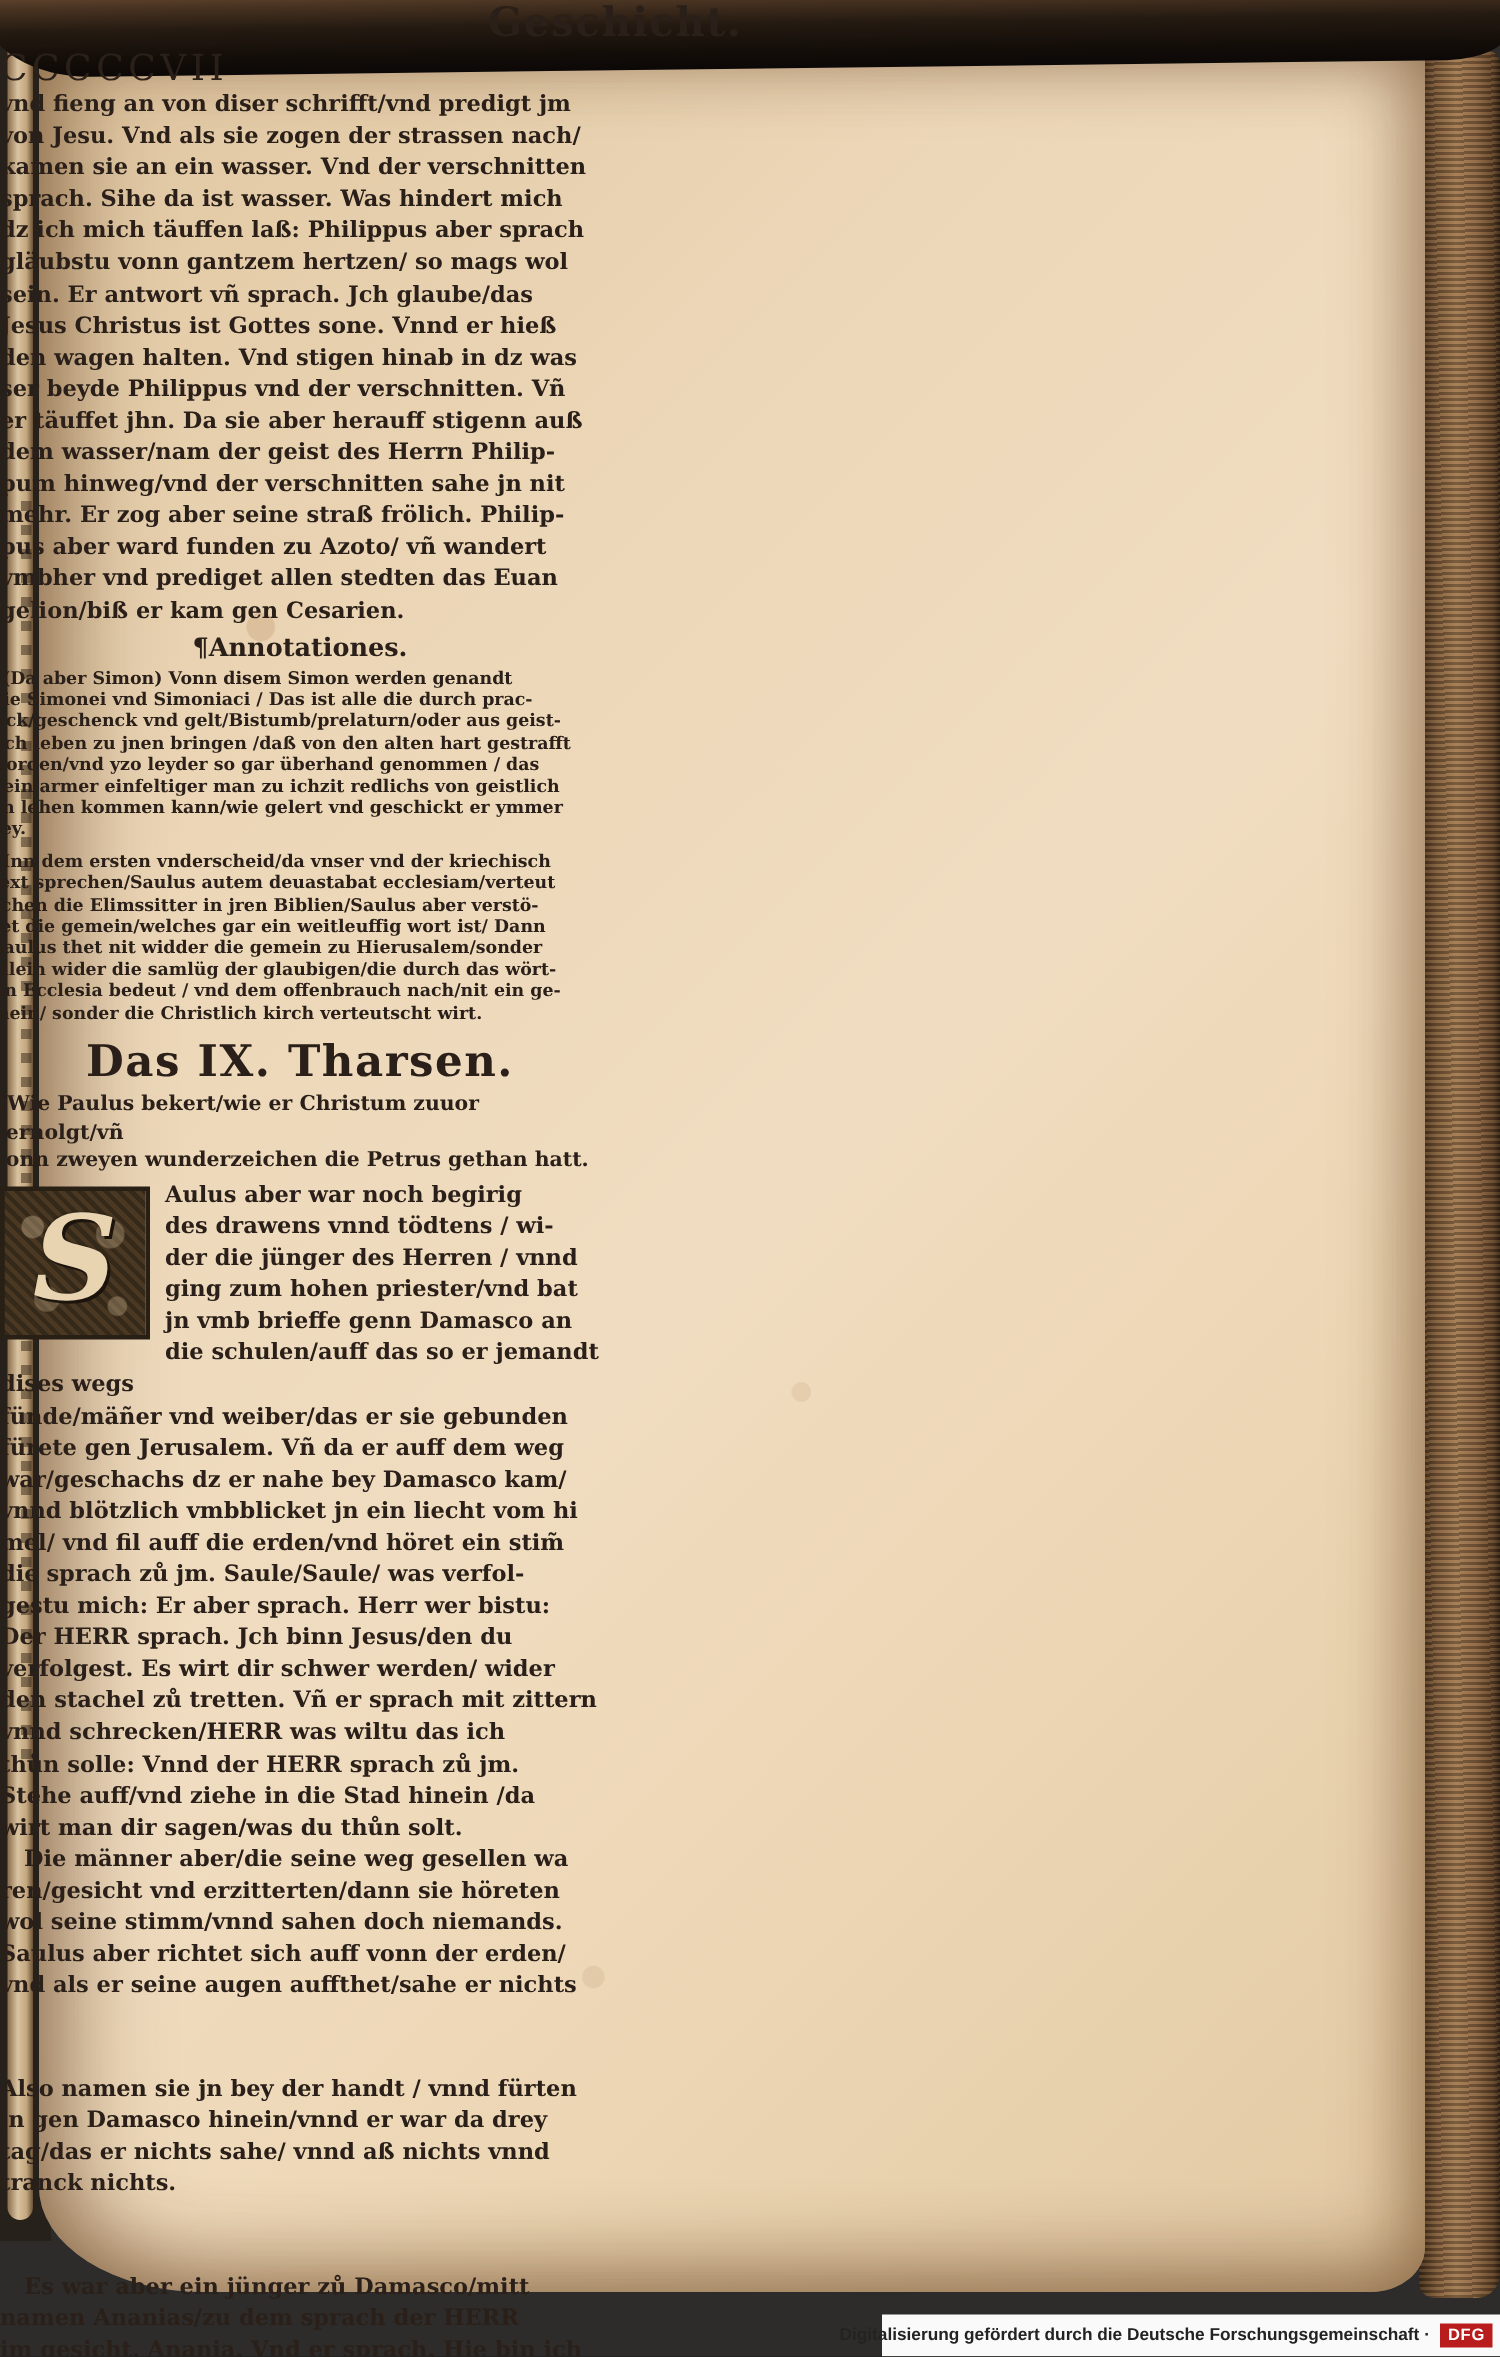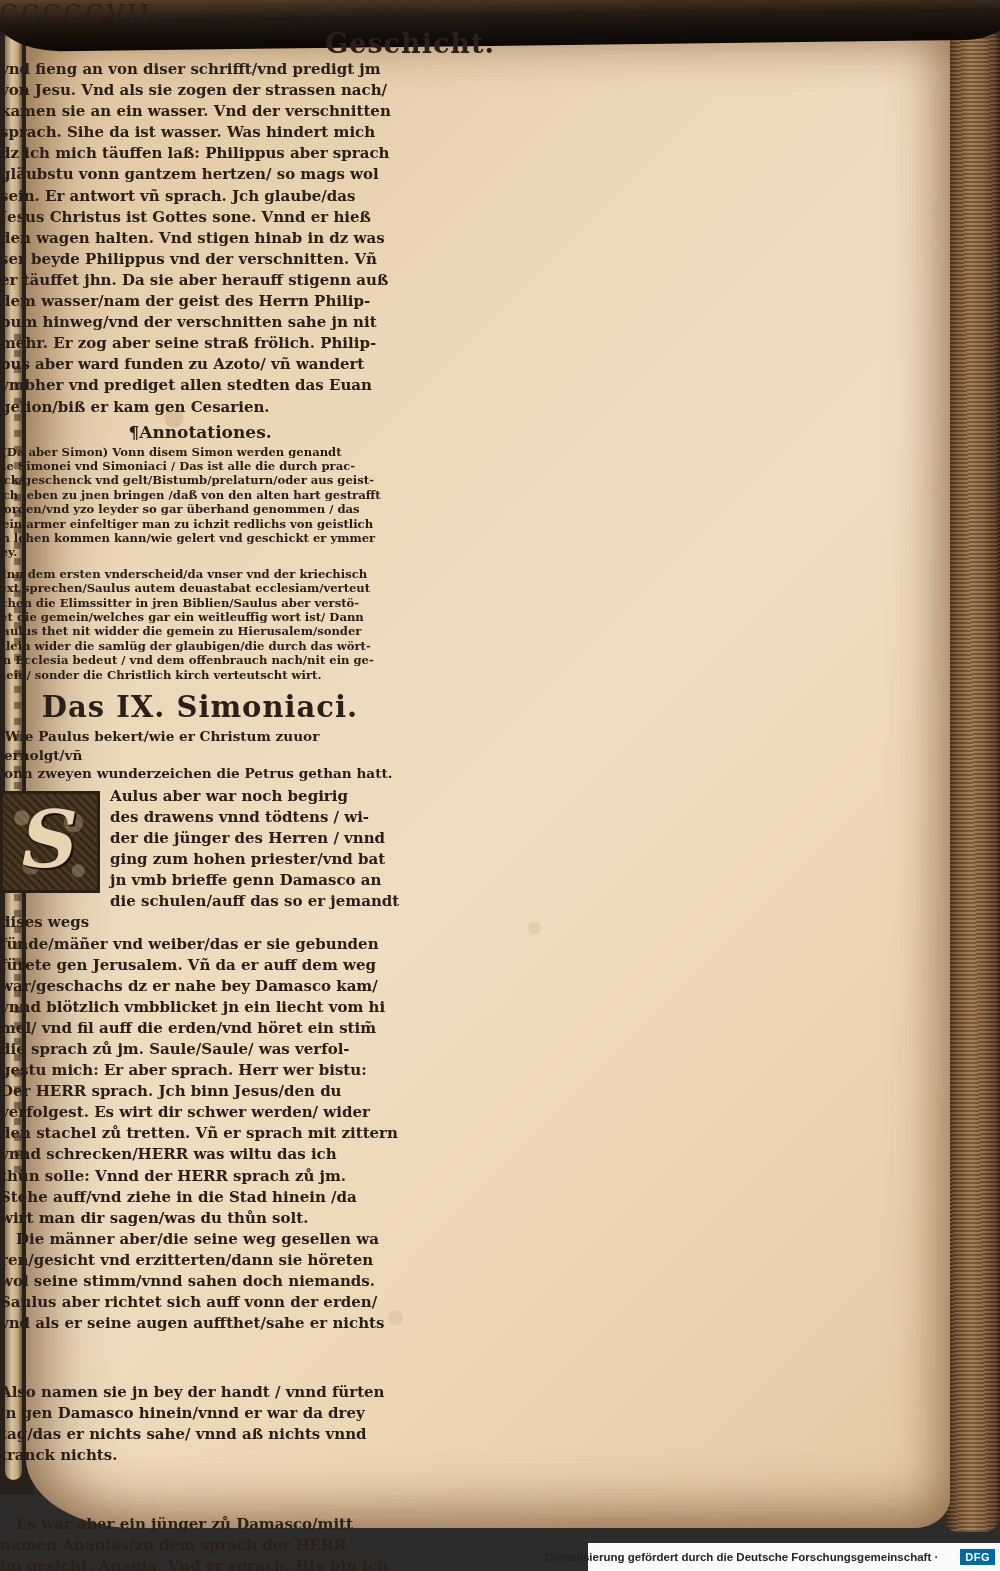--- a/index.html
+++ b/index.html
@@ -58,42 +58,42 @@
           radial-gradient(circle at 75% 30%, rgba(225,200,160,.30) 0 9px, transparent 10px),
           radial-gradient(circle at 30% 75%, rgba(225,200,160,.28) 0 8px, transparent 9px),
           radial-gradient(circle at 80% 80%, rgba(225,200,160,.30) 0 6px, transparent 7px),
           repeating-linear-gradient(45deg,#35291a 0 3px,#4a3823 3px 6px);}
   .initial-letter{position:absolute;inset:0;display:flex;align-items:center;justify-content:center;
         font-size:78px;font-weight:700;font-style:italic;color:#e9d4b2;
         text-shadow:0 0 2px #1d150d, 2px 2px 0 #1d150d;}
 
   
   .footer-bar{position:absolute;left:588px;top:1543px;width:412px;height:28px;background:#fafafa;z-index:6;
-        display:flex;align-items:center;justify-content:flex-end;gap:22px;padding-right:5px;box-sizing:border-box;}
+        display:flex;align-items:center;justify-content:flex-end;gap:7px;padding-right:5px;box-sizing:border-box;}
   .credit{font-family:"Liberation Sans",sans-serif;font-size:11.5px;font-weight:700;color:#232323;white-space:nowrap;}
-  .dfg-logo{background:#0369a1;color:#fff;font:700 11px "Liberation Sans",sans-serif;
+  .dfg-logo{background:#b91c1c;color:#fff;font:700 11px "Liberation Sans",sans-serif;
         padding:2px 5px;letter-spacing:.5px;}
 </style>
 </head>
 <body>
 
 <div id="scan" data-name="book-scan">
 
   <div class="prev-page" data-name="previous-page-edge">
     <div class="prev-page-edge" data-name="previous-page-paper"></div>
     <div class="prev-page-text" data-name="previous-page-text-showthrough"></div>
   </div>
   <div class="fore-edge" data-name="book-fore-edge"></div>
   <div class="paper" data-name="page-paper"></div>
   <div class="top-edge" data-name="book-top-edge"></div>
 
   <div class="content" data-name="page-content">
 
+    <div class="abs running-title" data-name="running-title">Geschicht.</div>
     <div class="abs page-number" data-name="page-number">CCCCCVII</div>
-    <div class="abs running-title" data-name="running-title">Geschicht.</div>
 
     <div class="col col-left" data-name="left-column">
       <div class="body-text" data-name="paragraph">vnd fieng an von diser schrifft/vnd predigt jm
 von Jesu. Vnd als sie zogen der strassen nach/
 kamen sie an ein wasser. Vnd der verschnitten
 sprach. Sihe da ist wasser. Was hindert mich
 dz ich mich täuffen laß: Philippus aber sprach
 gläubstu vonn gantzem hertzen/ so mags wol
 sein. Er antwort vñ sprach. Jch glaube/das
 Jesus Christus ist Gottes sone. Vnnd er hieß
@@ -116,21 +116,21 @@
 en lehen kommen kann/wie gelert vnd geschickt er ymmer
 sey.</div>
       <div class="annot" data-name="annotation">¶Inn dem ersten vnderscheid/da vnser vnd der kriechisch
 text sprechen/Saulus autem deuastabat ecclesiam/verteut
 schen die Elimssitter in jren Biblien/Saulus aber verstö-
 ret die gemein/welches gar ein weitleuffig wort ist/ Dann
 Saulus thet nit widder die gemein zu Hierusalem/sonder
 allein wider die samlüg der glaubigen/die durch das wört-
 lin Ecclesia bedeut / vnd dem offenbrauch nach/nit ein ge-
 mein/ sonder die Christlich kirch verteutscht wirt.</div>
-      <div class="chapter-heading" data-name="chapter-heading">Das IX. Simoniaci.</div>
+      <div class="chapter-heading" data-name="chapter-heading">Das IX. Tharsen.</div>
       <div class="chapter-summary" data-name="chapter-summary">¶Wie Paulus bekert/wie er Christum zuuor vernolgt/vñ
 vonn zweyen wunderzeichen die Petrus gethan hatt.</div>
       <div class="dropcap-para" data-name="paragraph-with-initial">
         <div class="initial-block" data-name="woodcut-initial">
           <span class="initial-letter" data-name="initial-letter-s">S</span>
         </div>
         <span class="body-text" data-name="paragraph">Aulus aber war noch begirig
 des drawens vnnd tödtens / wi-
 der die jünger des Herren / vnnd
 ging zum hohen priester/vnd bat

